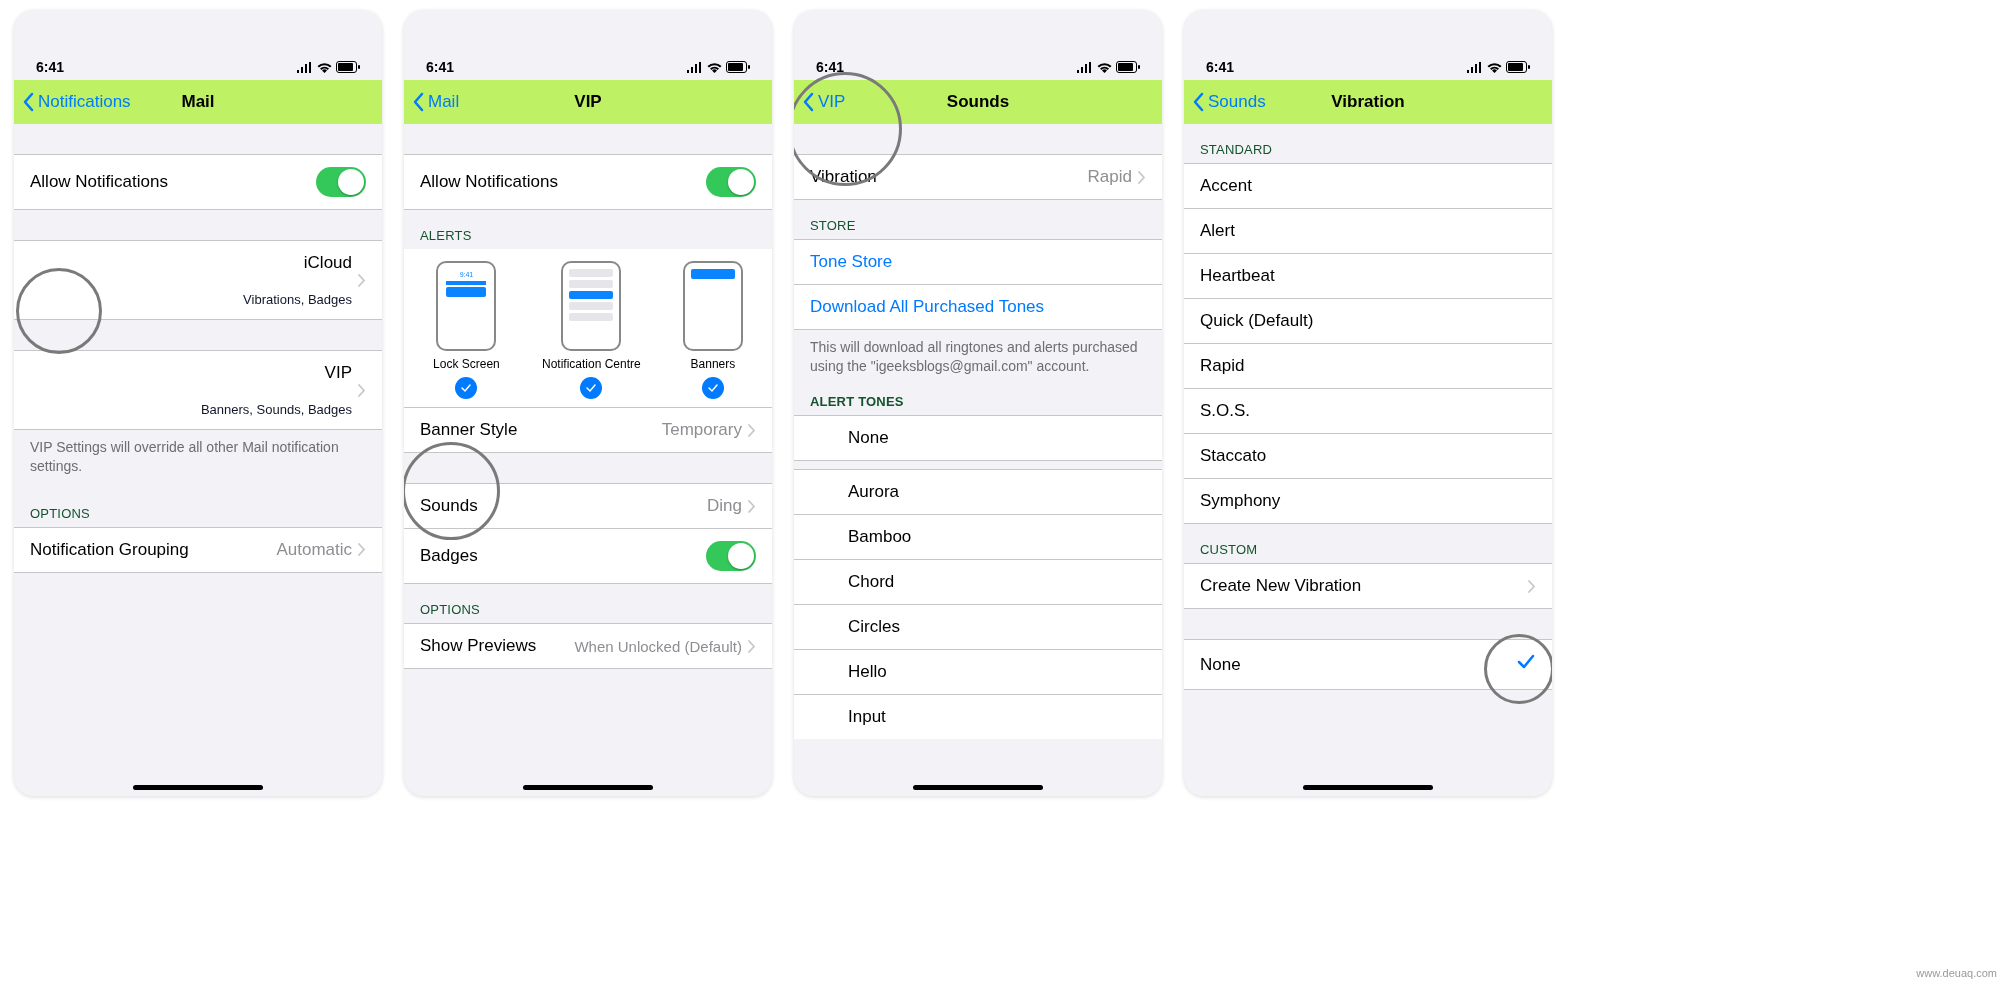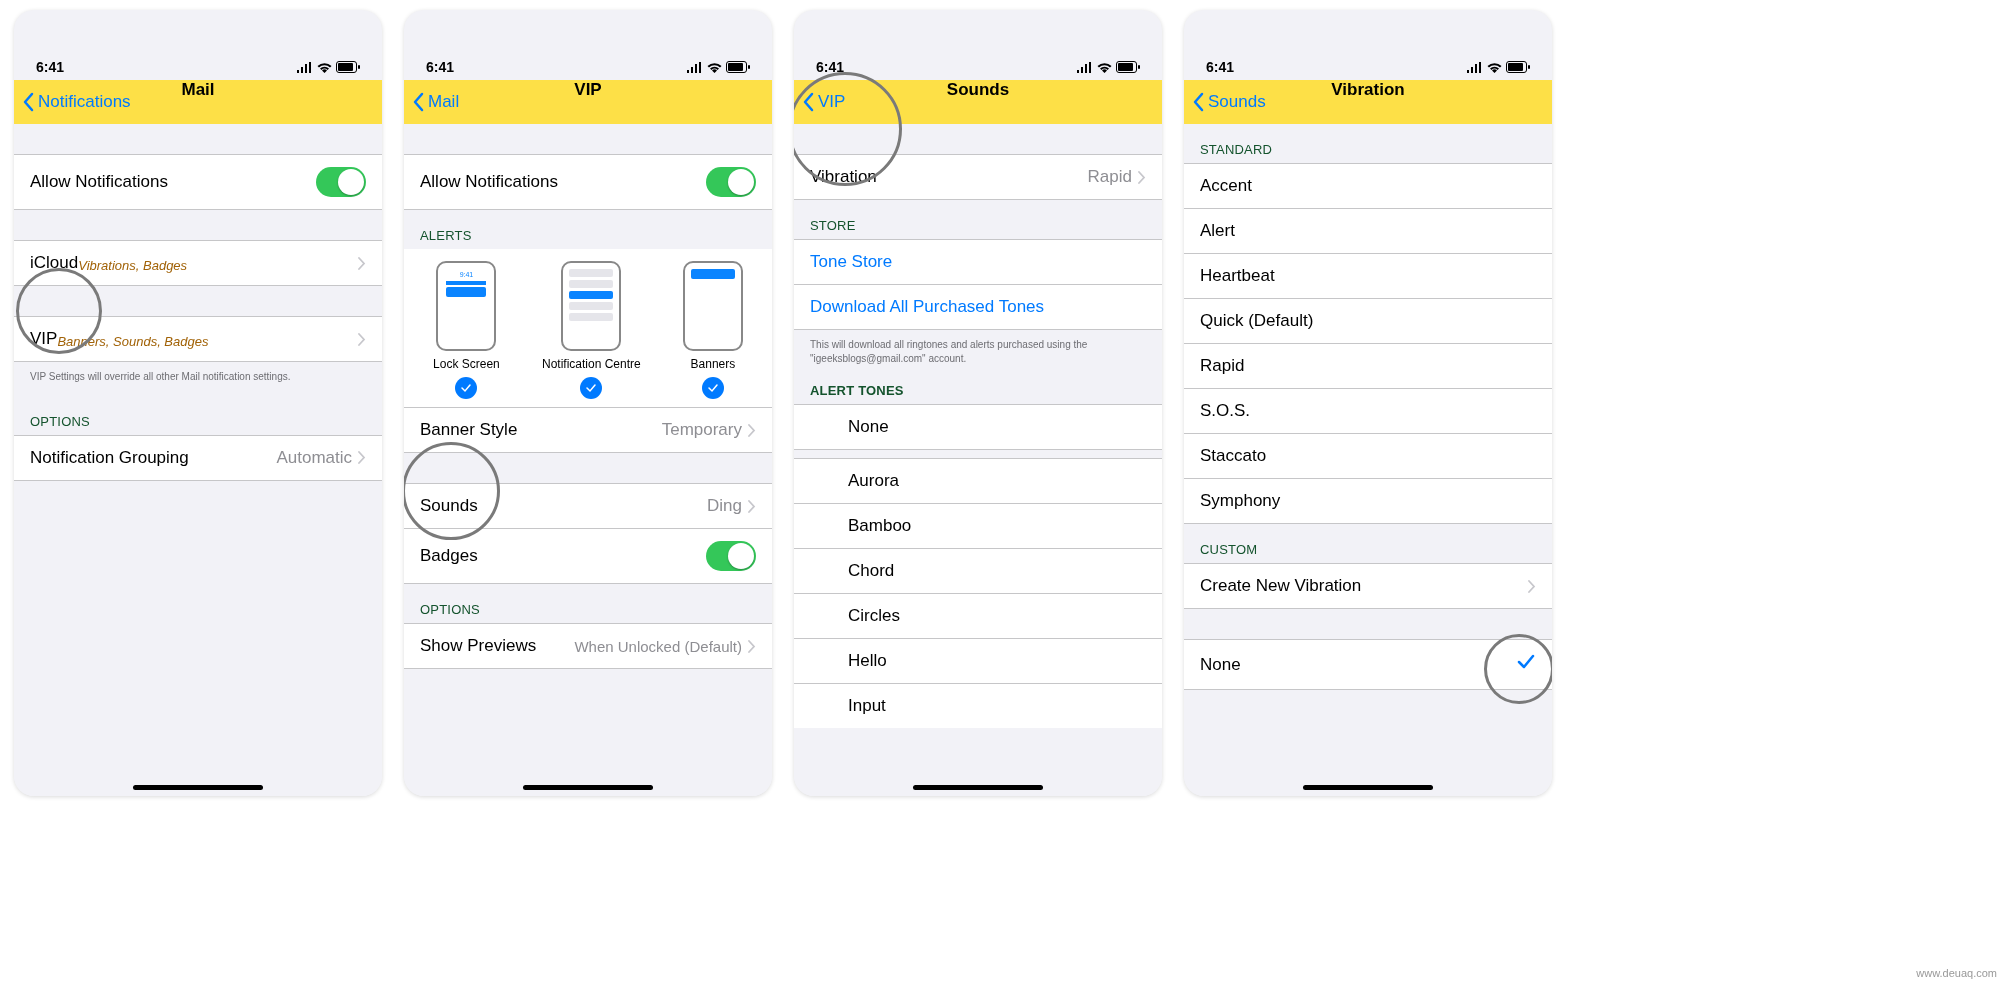--- a/index.html
+++ b/index.html
@@ -33,22 +33,23 @@
     font-size: 14px;
     font-weight: 600;
     color: #000;
     background: #f2f2f7;
     margin-top: 44px;
   }
   .status-icons { display: flex; gap: 4px; align-items: center; }
   .nav-bar {
     height: 44px;
     display: flex;
+    align-items: center;
     padding: 0 8px;
-    background: #fde047;
+    background: #bef264;
     position: relative;
   }
   .nav-back {
     display: flex;
     align-items: center;
     color: #007aff;
     font-size: 17px;
     font-weight: 400;
   }
   .nav-back svg { width: 12px; height: 20px; margin-right: 4px; }
@@ -66,34 +67,34 @@
     display: flex;
     align-items: center;
     padding: 12px 16px;
     border-bottom: 0.5px solid #c6c6c8;
     min-height: 44px;
     font-size: 17px;
     color: #000;
   }
   .row.no-border { border-bottom: none; }
   .row .label { flex: 0 0 auto; }
-  .row .sub { font-size: 13px; color: #a16207; margin-top: 4px; font-style: italic; }
-  .row-flex { display: flex; flex-direction: row; align-items: flex-end; flex: 1;}
+  .row .sub { font-size: 13px; color: #0f172a; margin-top: 19px; }
+  .row-flex { display: flex; flex-direction: column; align-items: flex-end; flex: 1;}
   .row .value { margin-left: auto; color: #8e8e93; font-size: 17px; }
   .chevron { margin-left: 6px; color: #c7c7cc; }
   .chevron svg { width: 8px; height: 13px; display: block; }
   .section-header {
     font-size: 13px;
     color: #14532d;
     text-transform: uppercase;
     padding: 18px 16px 6px 16px;
     letter-spacing: 0.2px;
   }
   .section-footer {
-    font-size: 10px;
+    font-size: 14px;
     color: #6d6d72;
     padding: 8px 16px 12px 16px;
     line-height: 1.35;
   }
   .spacer { height: 30px; }
   .toggle {
     width: 50px; height: 30px; background: #34c759; border-radius: 15px;
     position: relative; margin-left: auto;
   }
   .toggle::after {

